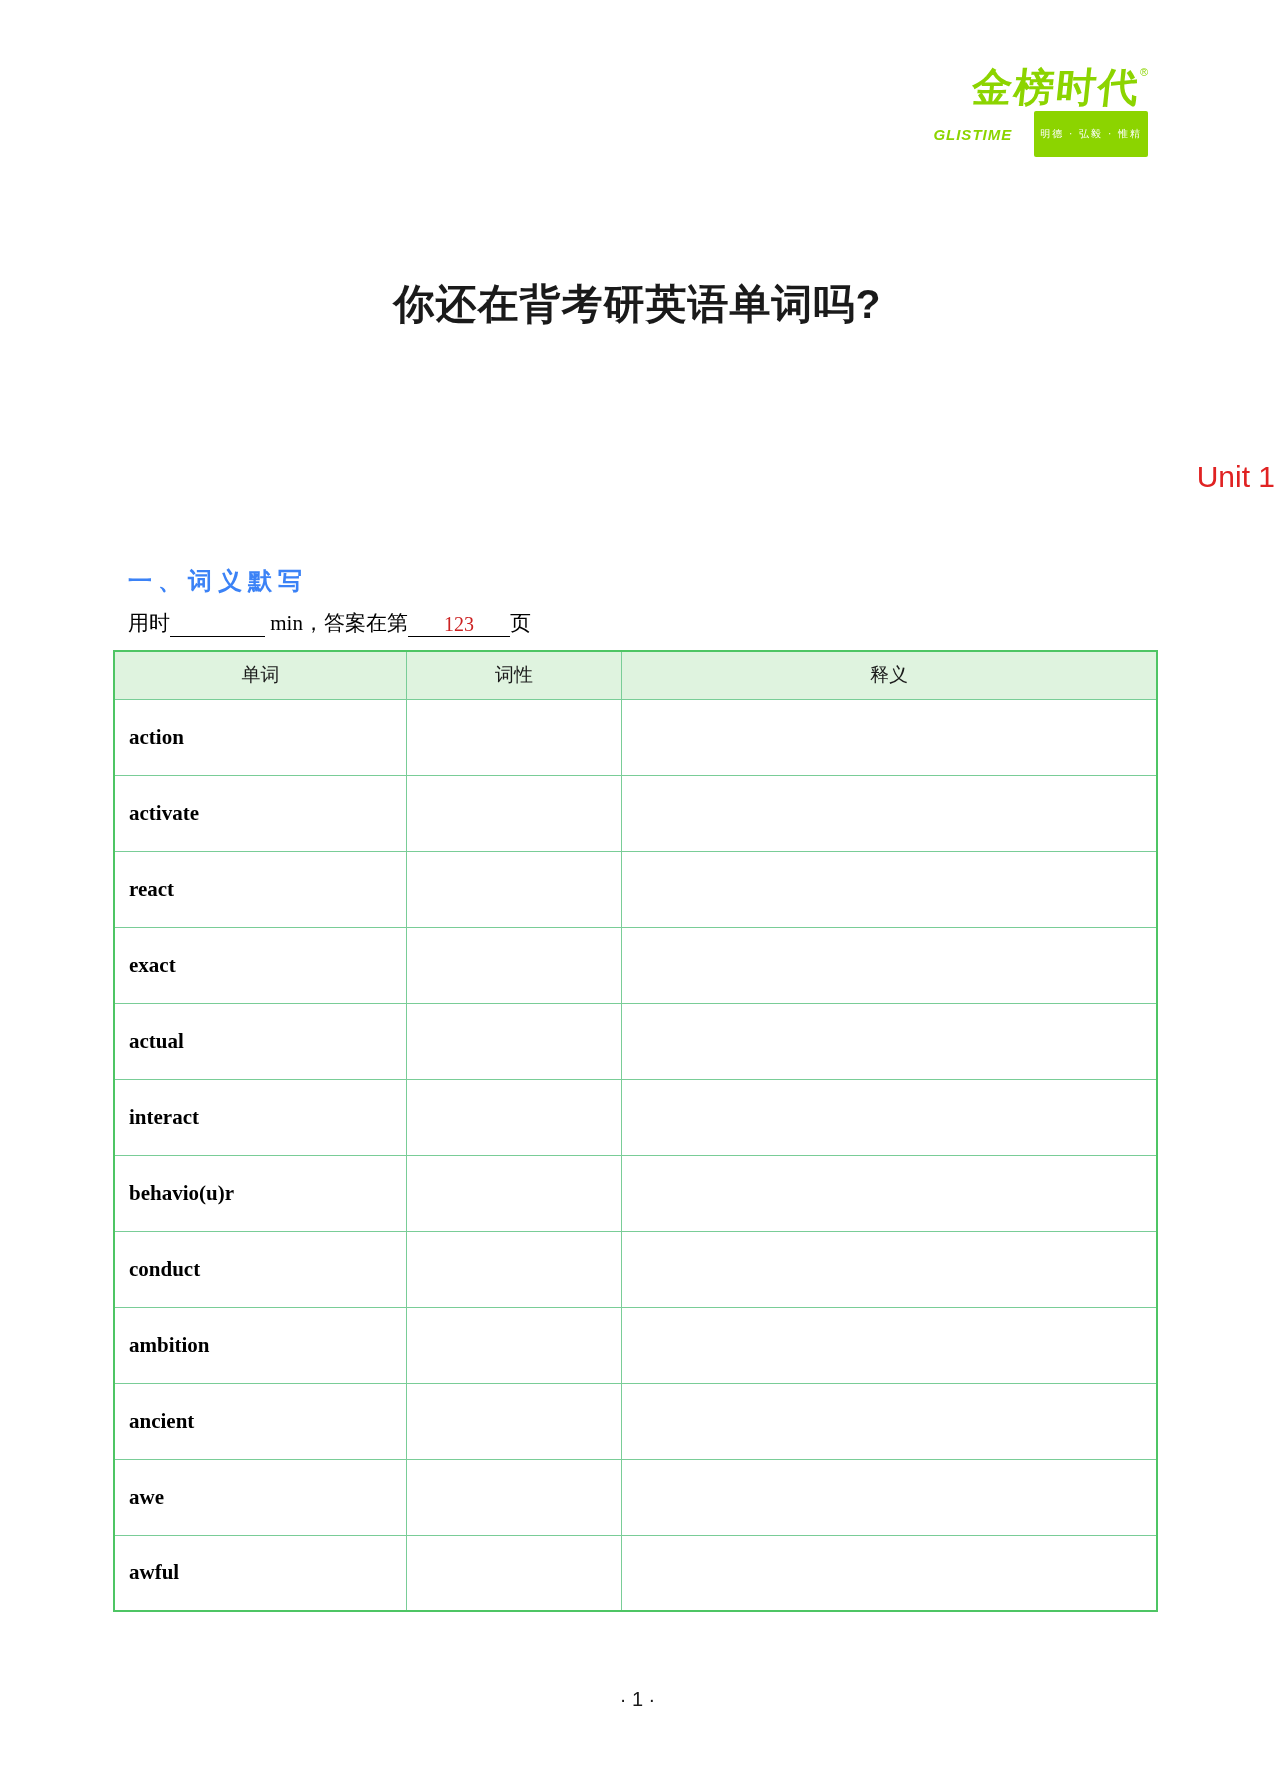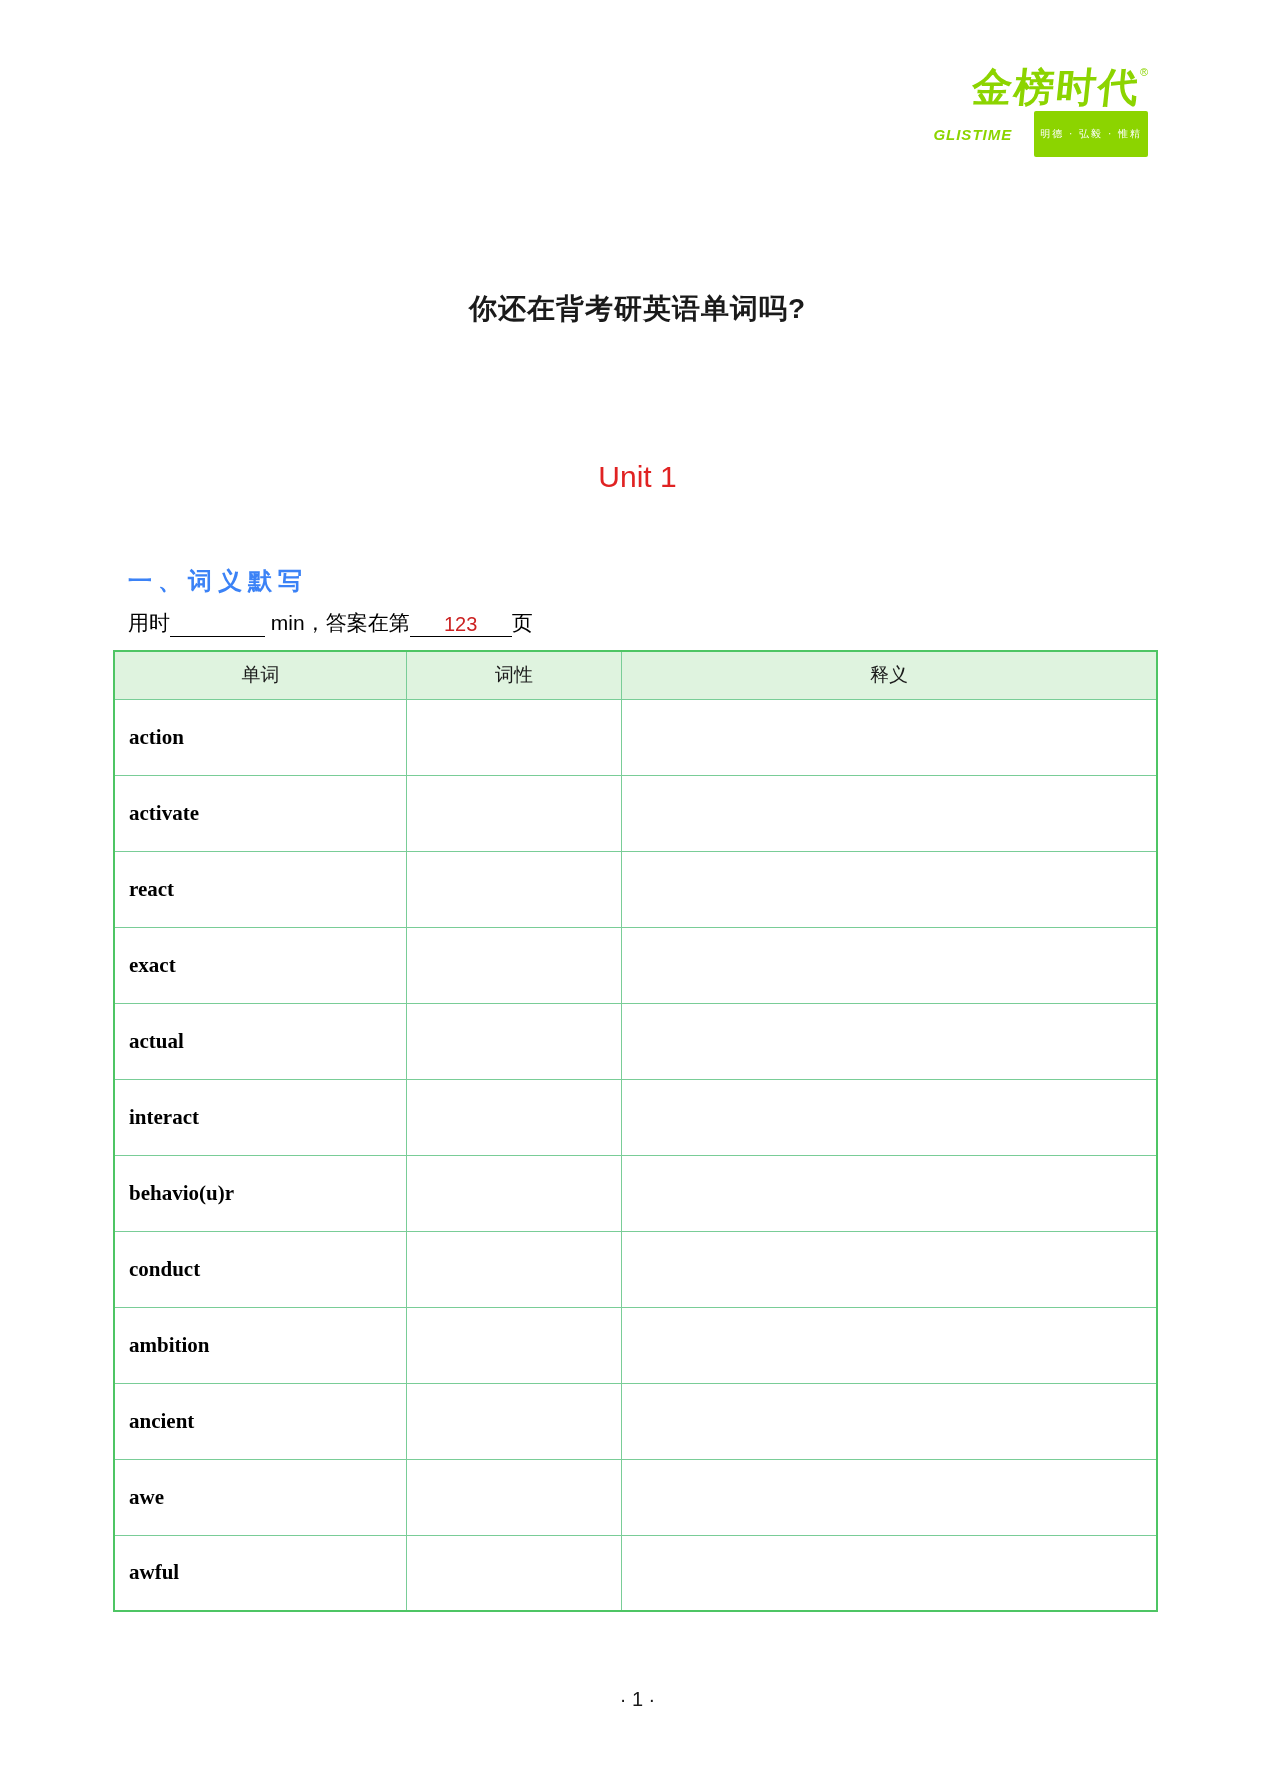--- a/index.html
+++ b/index.html
@@ -57,55 +57,55 @@
     font-size: 10px;
     padding: 16px 6px;
     border-radius: 2px;
     letter-spacing: 2px;
     white-space: nowrap;
   }
 
   
   .page-title {
     position: absolute;
-    top: 290px;
+    top: 277px;
     left: 0;
     width: 100%;
     text-align: center;
-    font-size: 28px;
+    font-size: 41px;
     font-weight: bold;
     color: #1a1a1a;
     letter-spacing: 1px;
   }
   .unit-title {
     position: absolute;
     top: 460px;
     left: 0;
     width: 100%;
-    text-align: center;
+    text-align: right;
     font-size: 30px;
     font-weight: 500;
     color: #E02222;
   }
   .section-heading {
     position: absolute;
     top: 565px;
     left: 128px;
     font-size: 24px;
     font-weight: bold;
     color: #3b82f6;
     letter-spacing: 6px;
   }
 
   
   .timer-line {
     position: absolute;
     top: 609px;
     left: 128px;
-    font-family: Liberation Sans, sans-serif;
+    font-family: Liberation Serif, serif;
     font-size: 21px;
     color: #000000;
   }
   .blank {
     display: inline-block;
     border-bottom: 1px solid #000000;
     height: 24px;
     vertical-align: bottom;
     text-align: center;
   }

